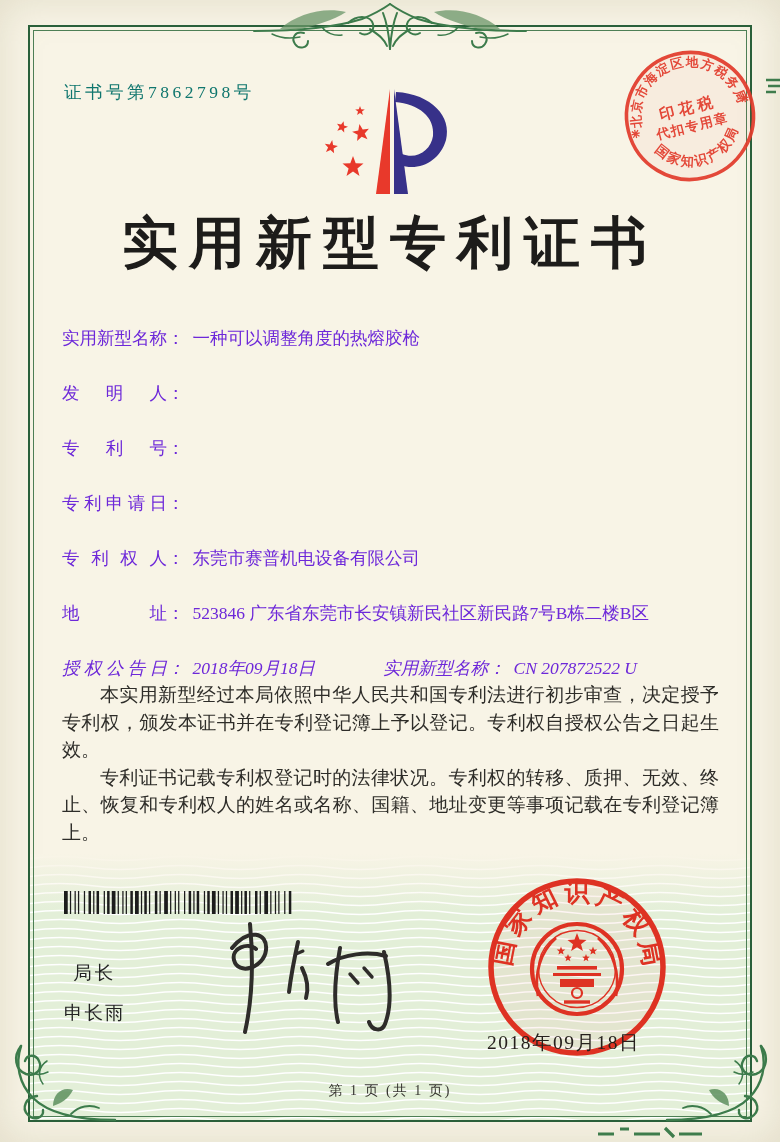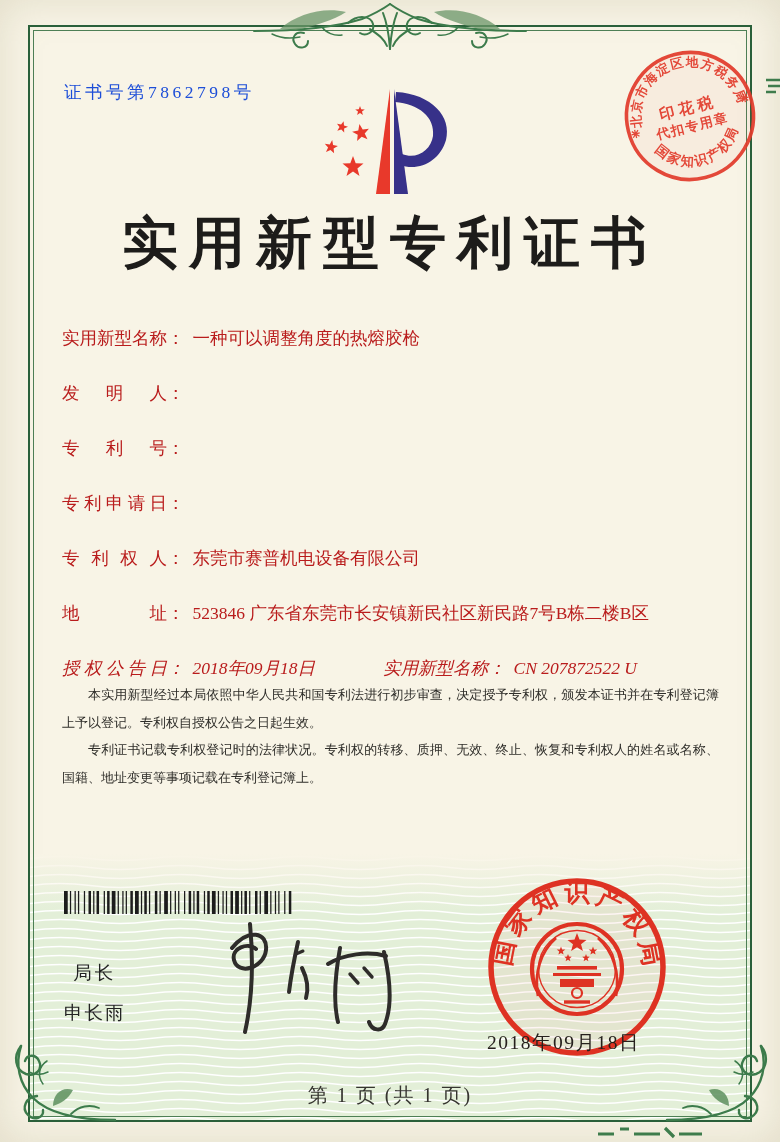--- a/index.html
+++ b/index.html
@@ -20,58 +20,58 @@
   
   .frame-outer {
     left:28px; top:25px; width:724px; height:1097px;
     border:2.5px solid #2a603a; pointer-events:none;
   }
   .frame-inner {
     position:absolute; left:3px; top:3px; right:3px; bottom:3px;
     border:1px solid #4d7f55;
   }
 
-  .cert-no { left:64px; top:80px; font-size:17.5px; letter-spacing:3.5px; color:#1d4ed8; }
+  .cert-no { left:64px; top:80px; font-size:17.5px; letter-spacing:3.5px; color:#0f766e; }
 
   .logo { left:318px; top:84px; }
 
   .stamp-wrap { left:616px; top:42px; transform:rotate(-14deg); opacity:0.93; }
 
   .title {
     left:0; top:206px; width:780px; text-align:center;
     font-size:56px; font-weight:bold; letter-spacing:11px; color:#1d1c1a;
   }
 
-  .fields { left:62px; top:326px; width:660px; font-size:17.5px; color:#b91c1c; }
+  .fields { left:62px; top:326px; width:660px; font-size:17.5px; color:#6d28d9; }
   .frow { display:flex; margin-bottom:30px; line-height:25px; }
   .flabel { display:inline-block; width:105px; text-align:justify; text-align-last:justify; flex:none; }
   .fcolon { flex:none; margin-right:8px; }
   .fvalue { flex:1; }
   .frow-split { display:flex;font-style:italic; }
   .fgroup { display:flex; }
   .fgroup2 { display:flex; margin-left:68px; }
   .fgroup2 .flabel { width:105px; }
 
-  .paras { left:62px; top:681px; width:657px; font-size:13px; line-height:27.5px;
+  .paras { left:62px; top:681px; width:657px; font-size:19px; line-height:27.5px;
            text-align:justify; color:#2e2d29; }
   .paras p { text-indent:2em; }
 
   .barcode { left:64px; top:891px; }
 
   .director { left:64px; top:960px; font-size:18.5px; color:#222; letter-spacing:3px;text-align:center; }
   .director .dname { margin-top:15px; letter-spacing:2px; }
 
   .signature { left:192px; top:916px; }
 
   .seal { left:482px; top:872px; }
   .seal-date { left:487px; top:1029px; font-size:19.5px; letter-spacing:1.5px;
                color:#26211d; font-weight:500; }
 
   .footer { left:0; top:1082px; width:780px; text-align:center;
-            font-size:20px; letter-spacing:2px; color:#35342f; }
+            font-size:14px; letter-spacing:2px; color:#35342f; }
 
   .ornament { pointer-events:none; }
   .top-orn { left:252px; top:1px; }
   .corner-l { left:7px; top:1014px; }
   .corner-r { left:663px; top:1014px; transform:scaleX(-1); }
   .print-mark { left:596px; top:1125px; }
   .edge-mark { left:766px; top:76px; }
 </style>
 </head>
 <body>

